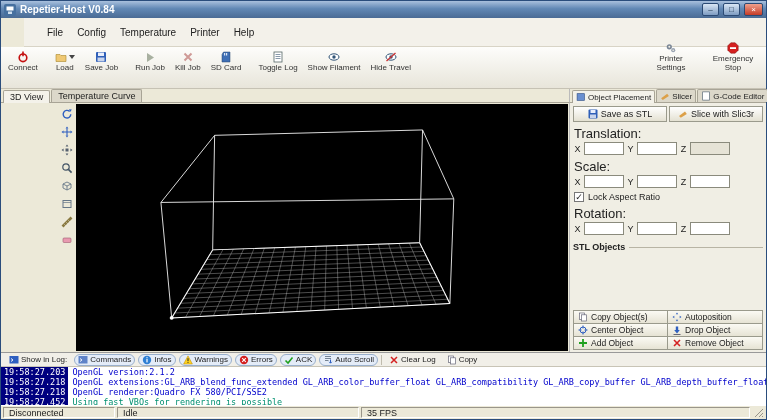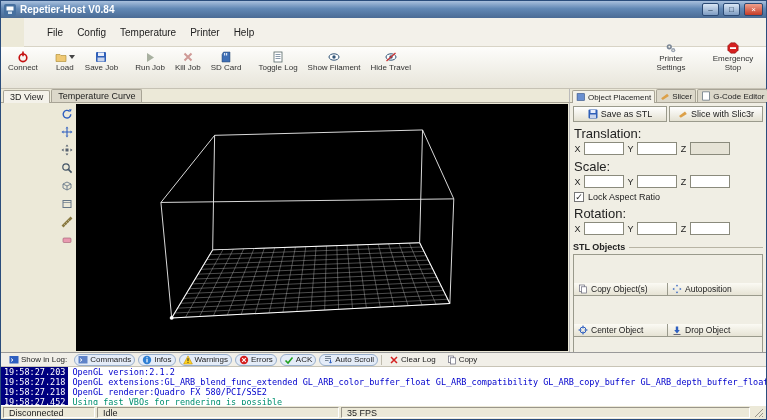--- a/index.html
+++ b/index.html
@@ -55,40 +55,40 @@
   .axis-row{display:flex;align-items:center;gap:3px;margin-left:1px;}
   .axis{font-size:9px;width:7px;text-align:center;}
   .axis-input{width:40px;height:13px;border:1px solid #8a8a7c;background:#fff;font-size:9px;padding:0 2px;font-family:"Liberation Sans",sans-serif;}
   .axis-input.dim{background:#e6e3d6;}
   .chk-row{display:flex;align-items:center;gap:4px;margin:4px 0 0 1px;font-size:9px;}
   .checkbox{width:10px;height:10px;border:1px solid #777;background:#fff;font-size:9px;line-height:9px;text-align:center;color:#222;}
   .section-hdr{display:flex;align-items:center;gap:4px;margin-top:7px;font-weight:bold;font-size:9px;}
   .section-hdr::after{content:"";flex:1;height:1px;background:#b8b4a4;}
   .rp-fill{flex:1;}
   .obj-grid{display:grid;grid-template-columns:1fr 1fr;border:1px solid #9a9a8c;border-bottom:none;margin-top:2px;}
-  .obj-btn{border-bottom:1px solid #9a9a8c;border-right:1px solid #9a9a8c;background:linear-gradient(#fbfaf4,#e6e3d4);height:13px;display:flex;align-items:center;gap:3px;font-size:8.5px;padding-left:4px;white-space:nowrap;overflow:hidden;margin-top:28px;}
+  .obj-btn{border-bottom:1px solid #9a9a8c;border-right:1px solid #9a9a8c;background:linear-gradient(#fbfaf4,#e6e3d4);height:13px;display:flex;align-items:center;gap:3px;font-size:8.5px;padding-left:4px;white-space:nowrap;overflow:hidden;}
   .obj-btn:nth-child(2n){border-right:none;}
 
   
   .log-panel{height:53px;flex:0 0 auto;border-top:1px solid #999;background:#f1efe8;display:flex;flex-direction:column;}
   .log-toolbar{height:13px;display:flex;align-items:center;gap:3px;padding:0 4px;font-size:8px;flex:0 0 auto;}
   .log-toggle{display:flex;align-items:center;gap:2px;padding:0 3px;height:12px;border:1px solid transparent;white-space:nowrap;}
   .log-toggle.on{background:#e4ecf8;border:1px solid #9ab0cc;border-radius:6px;}
   .log-sep{width:1px;height:10px;background:#c0bcae;}
   .log-body{flex:1;background:#fff;overflow:hidden;font-family:"DejaVu Sans Mono",monospace;font-size:8.5px;line-height:10px;border-top:1px solid #c8c4b6;}
   .log-line{white-space:nowrap;display:flex;}
   .log-time{background:#000080;color:#fff;padding:0 3px;flex:0 0 auto;}
   .log-text{padding-left:4px;}
   .log-line.info .log-text{color:#0000cc;}
   .log-line.success .log-text{color:#009070;}
 
   
   .statusbar{height:14px;flex:0 0 auto;background:#ece9d8;border-top:1px solid #fff;display:flex;gap:2px;padding:1px 2px;font-size:9px;align-items:stretch;}
   .sb-cell{border:1px solid;border-color:#9a968a #ffffff #ffffff #9a968a;padding:0 5px;display:flex;align-items:center;white-space:nowrap;}
-  .sb-c1{width:92px;}
+  .sb-c1{width:112px;}
   .sb-c2{width:242px;}
   .sb-c3{flex:1;}
   .grip{width:12px;display:flex;align-items:flex-end;justify-content:flex-end;}
 </style>
 </head>
 <body>
 
 <div class="window">
 
   <div class="titlebar">

